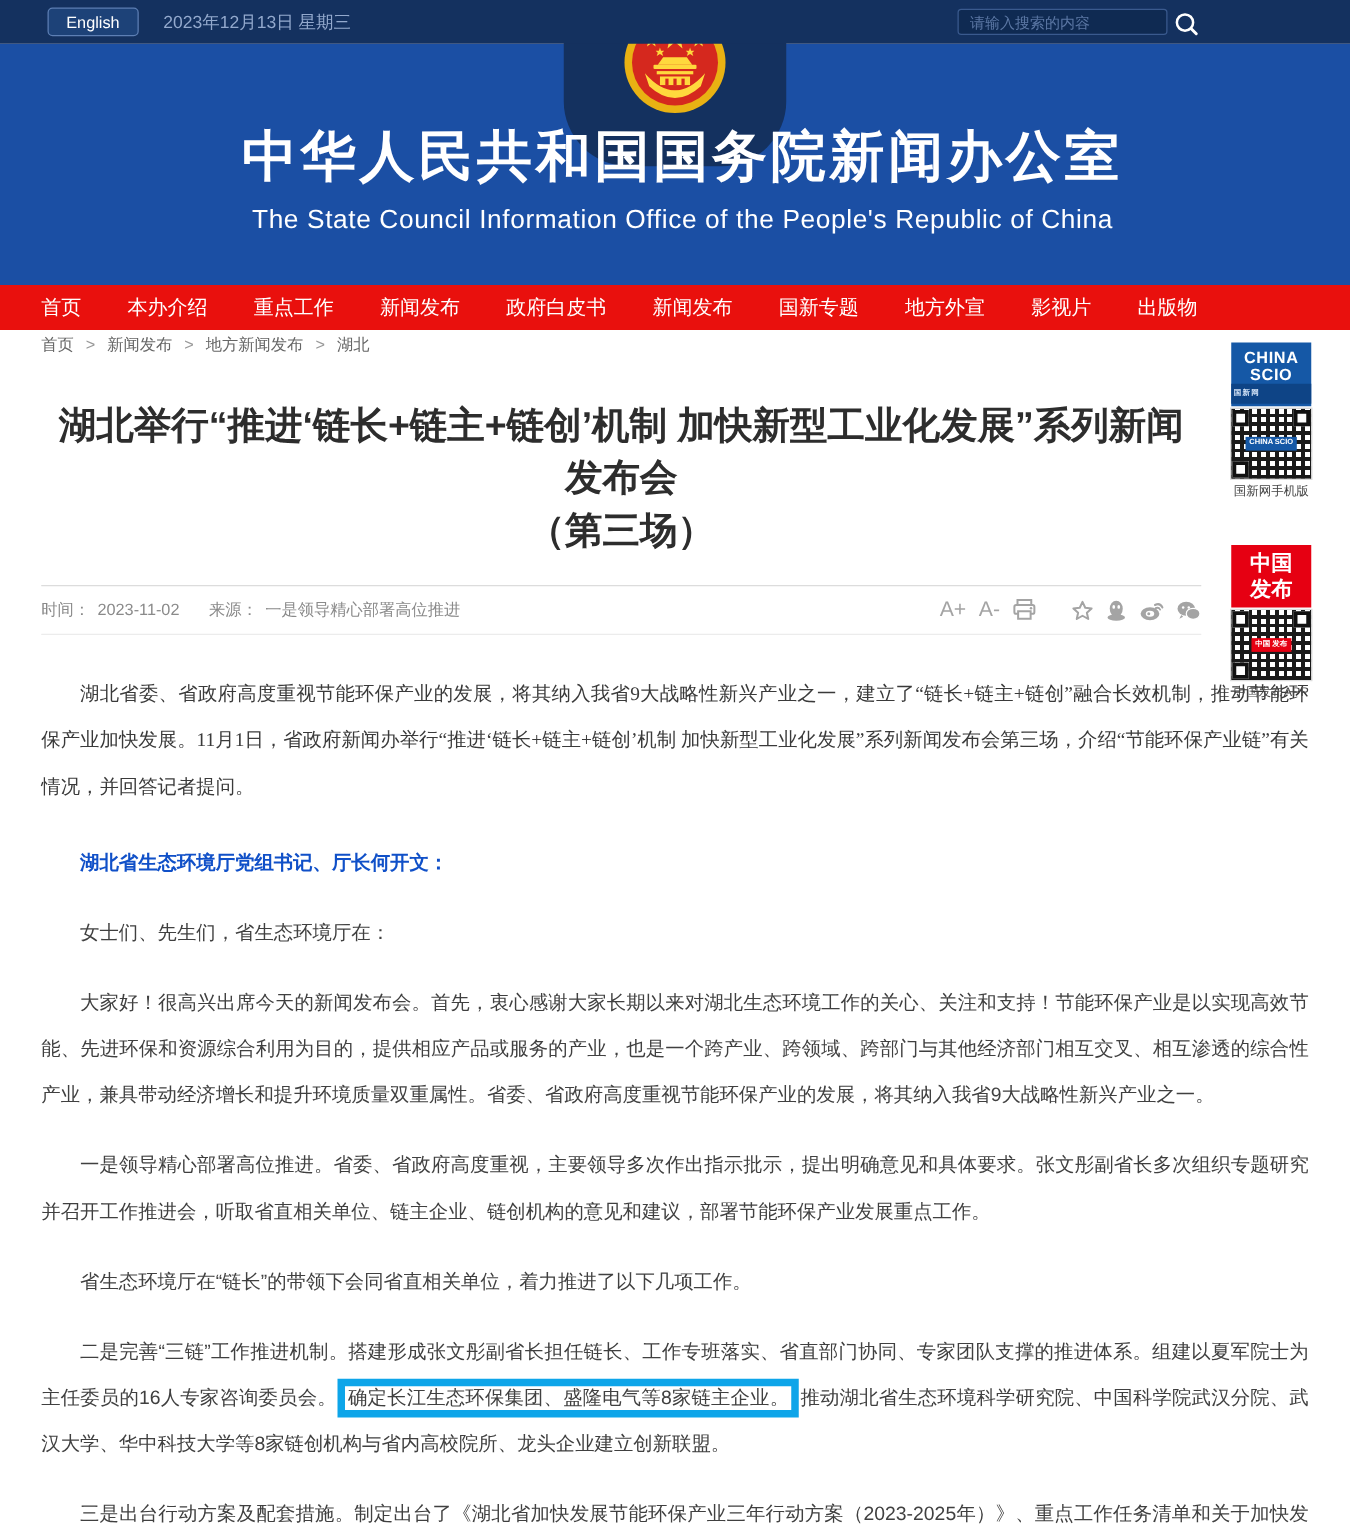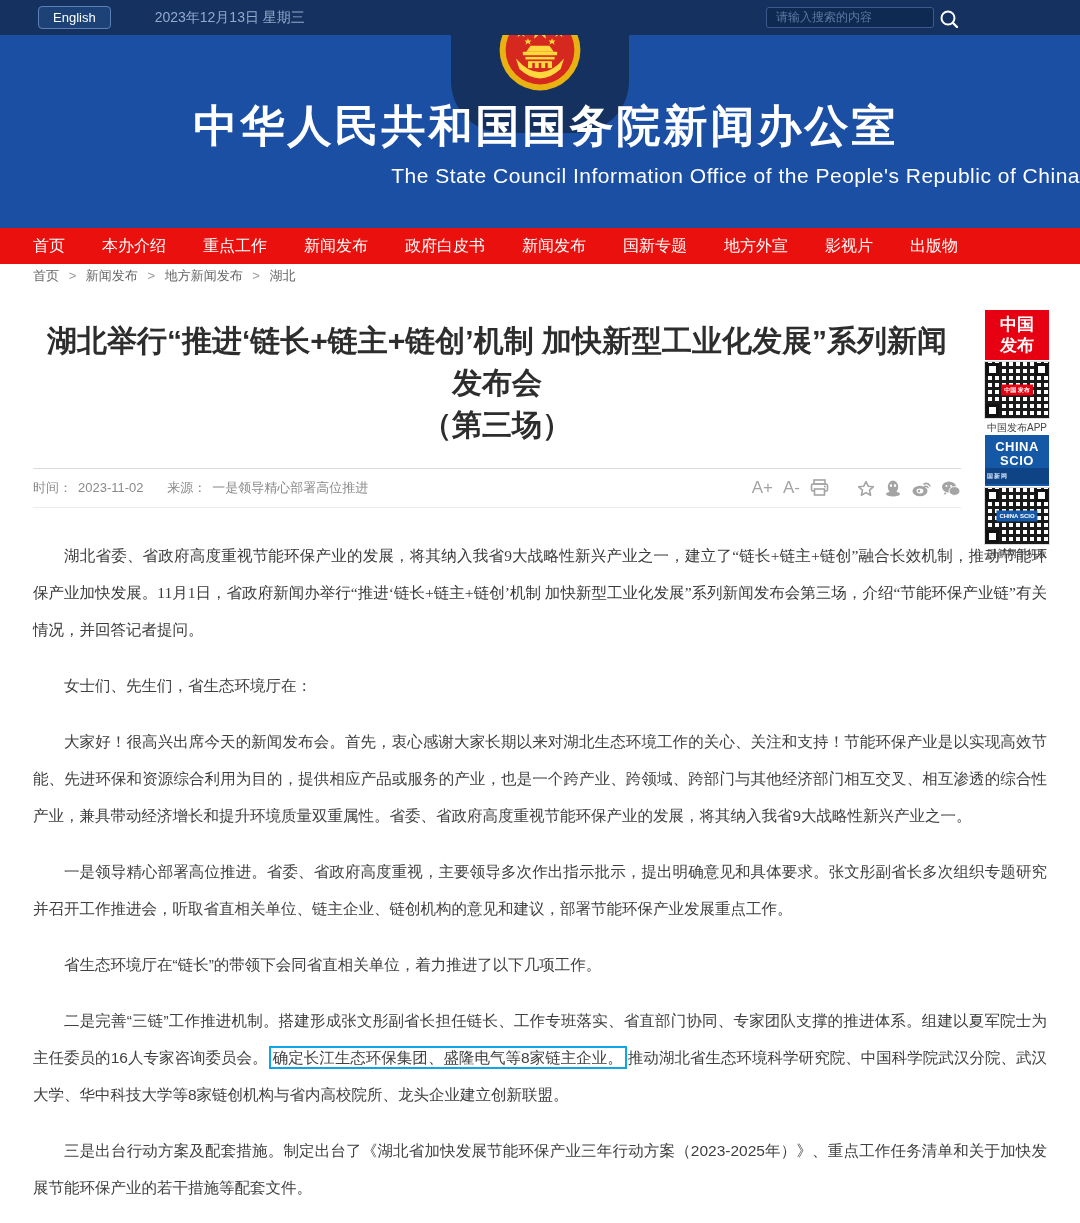--- a/index.html
+++ b/index.html
@@ -4,52 +4,52 @@
 <style>
   * { margin:0; padding:0; box-sizing:border-box; }
   html,body { width:1080px; }
   body {
     height:1223px; background:#fff; overflow:hidden; position:relative;
     font-family:"Liberation Sans","DejaVu Sans",sans-serif;
   }
   
   .topbar {
     height:35px; background:#14315f; display:flex; align-items:center;
-    padding:0 18px 0 38px; position:relative; z-index:3; color:#fff;gap:24px;
+    padding:0 18px 0 38px; position:relative; z-index:3; color:#fff;
   }
   .btn-english {
     border:1px solid #5d7fb4; background:#1d4278; color:#fff; font-size:13px;
     padding:3px 14px; border-radius:4px; cursor:pointer;
   }
   .topbar-date { color:#93a9cd; font-size:14px; margin-left:20px; }
   .search-wrap { margin-left:auto; margin-right:128px; position:relative; }
   .search-input {
     width:168px; height:21px; background:#0f2a52; border:1px solid #3a5a8e;
-    border-radius:3px; color:#cdd9ec; font-size:12px; padding:0 26px 0 9px; outline:none;font-family:Liberation Serif, serif;
+    border-radius:3px; color:#cdd9ec; font-size:12px; padding:0 26px 0 9px; outline:none;
   }
   .search-input::placeholder { color:#5b77a4; }
   .search-ico {
     position:absolute; right:-26px; top:1px; width:22px; height:22px; cursor:pointer;
   }
   
   .header {
     height:193px; background:#1b4fa4; position:relative; text-align:center;padding-left:12px;
   }
   .emblem-notch {
     position:absolute; top:-35px; left:50%; transform:translateX(-50%);
     width:178px; height:133px; background:#14315f;
     border-radius:0 0 52px 52px; z-index:1;
   }
   .emblem { position:absolute; top:-28px; left:50%; transform:translateX(-50%); z-index:2; }
   .header-titles { position:relative; z-index:2; padding-top:65px; }
   .header-cn {
     color:#fff; font-size:44px; font-weight:bold; letter-spacing:3px;
     line-height:52px; font-family:"Liberation Sans","DejaVu Sans",sans-serif;
   }
-  .header-en { color:#fff; font-size:21px; margin-top:12px; letter-spacing:.5px;text-align:right; }
+  .header-en { color:#fff; font-size:21px; margin-top:12px; letter-spacing:.5px; }
   
   .nav {
     height:36px; background:#e9100d; display:flex; align-items:center;
     justify-content:space-between; padding:0 122px 0 33px;
   }
   .nav-item { color:#fff; font-size:16px; cursor:pointer; white-space:nowrap; }
   
   .content { position:relative; padding:0 33px; }
   .breadcrumb { margin-top:3px; font-size:13px; color:#666; }
   .breadcrumb .sep { color:#999; margin:0 6px; }
@@ -104,21 +104,21 @@
   .tools-gap { width:8px; }
   
   .article-body { width:1014px; padding-top:10px; }
   .article-body p {
     font-size:15.5px; color:#404040; line-height:37px; text-indent:2em;
     margin-top:19px; text-align:justify;
   }
   p.lead { font-family:"Liberation Serif","DejaVu Serif",serif; color:#3a3a3a; }
   p.speaker { color:#1050c8; font-weight:bold; margin-top:24px; }
   .hl-box {
-    border:2px solid #0ea5e9; padding:1px 2px; margin:0 1px;
+    border:6px solid #0ea5e9; padding:1px 2px; margin:0 1px;
   }
 </style>
 </head>
 <body>
 
 <div class="topbar">
   <button class="btn-english">English</button>
   <span class="topbar-date">2023年12月13日 星期三</span>
   <div class="search-wrap">
     <input class="search-input" placeholder="请输入搜索的内容" style="">
@@ -169,45 +169,45 @@
   <span class="nav-item">国新专题</span>
   <span class="nav-item">地方外宣</span>
   <span class="nav-item">影视片</span>
   <span class="nav-item">出版物</span>
 </div>
 
 <div class="content">
 
   <div class="rail">
     <div>
+      <div class="scio-box">
+        <div>CHINA</div>
+        <div>SCIO</div>
+        <div class="scio-strip">国新网</div>
+      </div>
+      <div class="qr">
+        <span class="finder f-tl"></span>
+          <span class="finder f-tr"></span>
+          <span class="finder f-bl"></span>
+        <span class="qr-chip chip-blue">CHINA SCIO</span>
+      </div>
+      <div class="qr-caption">国新网手机版</div>
+    </div>
+    <div>
       <div class="fabu-box">
         <div>中国</div>
         <div>发布</div>
       </div>
       <div class="qr">
         <span class="finder f-tl"></span>
           <span class="finder f-tr"></span>
           <span class="finder f-bl"></span>
         <span class="qr-chip chip-red">中国 发布</span>
       </div>
       <div class="qr-caption">中国发布APP</div>
-    </div>
-    <div>
-      <div class="scio-box">
-        <div>CHINA</div>
-        <div>SCIO</div>
-        <div class="scio-strip">国新网</div>
-      </div>
-      <div class="qr">
-        <span class="finder f-tl"></span>
-          <span class="finder f-tr"></span>
-          <span class="finder f-bl"></span>
-        <span class="qr-chip chip-blue">CHINA SCIO</span>
-      </div>
-      <div class="qr-caption">国新网手机版</div>
     </div>
   </div>
 
   <div class="breadcrumb">
     <span class="crumb">首页</span>
     <span class="sep">&gt;</span>
     <span class="crumb">新闻发布</span>
     <span class="sep">&gt;</span>
     <span class="crumb">地方新闻发布</span>
     <span class="sep">&gt;</span>
@@ -266,20 +266,21 @@
               <circle cx="10" cy="6" r="1" fill="#fff"></circle>
             <path d="M4 12 l-1.5 3 3 -1.6 Z" fill="#a4a4a4"></path>
           </svg>
         </span>
       </div>
     </div>
   </div>
 
   <div class="article-body">
     <p class="lead">湖北省委、省政府高度重视节能环保产业的发展，将其纳入我省9大战略性新兴产业之一，建立了“链长+链主+链创”融合长效机制，推动节能环保产业加快发展。11月1日，省政府新闻办举行“推进‘链长+链主+链创’机制 加快新型工业化发展”系列新闻发布会第三场，介绍“节能环保产业链”有关情况，并回答记者提问。</p>
+    <p class="speaker">湖北省生态环境厅党组书记、厅长何开文：</p>
     <p>女士们、先生们，省生态环境厅在：</p>
     <p>大家好！很高兴出席今天的新闻发布会。首先，衷心感谢大家长期以来对湖北生态环境工作的关心、关注和支持！节能环保产业是以实现高效节能、先进环保和资源综合利用为目的，提供相应产品或服务的产业，也是一个跨产业、跨领域、跨部门与其他经济部门相互交叉、相互渗透的综合性产业，兼具带动经济增长和提升环境质量双重属性。省委、省政府高度重视节能环保产业的发展，将其纳入我省9大战略性新兴产业之一。</p>
     <p>一是领导精心部署高位推进。省委、省政府高度重视，主要领导多次作出指示批示，提出明确意见和具体要求。张文彤副省长多次组织专题研究并召开工作推进会，听取省直相关单位、链主企业、链创机构的意见和建议，部署节能环保产业发展重点工作。</p>
     <p>省生态环境厅在“链长”的带领下会同省直相关单位，着力推进了以下几项工作。</p>
     <p><span>二是完善“三链”工作推进机制。搭建形成张文彤副省长担任链长、工作专班落实、省直部门协同、专家团队支撑的推进体系。组建以夏军院士为主任委员的16人专家咨询委员会。</span><span class="hl-box">确定长江生态环保集团、盛隆电气等8家链主企业。</span><span>推动湖北省生态环境科学研究院、中国科学院武汉分院、武汉大学、华中科技大学等8家链创机构与省内高校院所、龙头企业建立创新联盟。</span></p>
     <p>三是出台行动方案及配套措施。制定出台了《湖北省加快发展节能环保产业三年行动方案（2023-2025年）》、重点工作任务清单和关于加快发展节能环保产业的若干措施等配套文件。</p>
 
   </div>
 </div>
 

